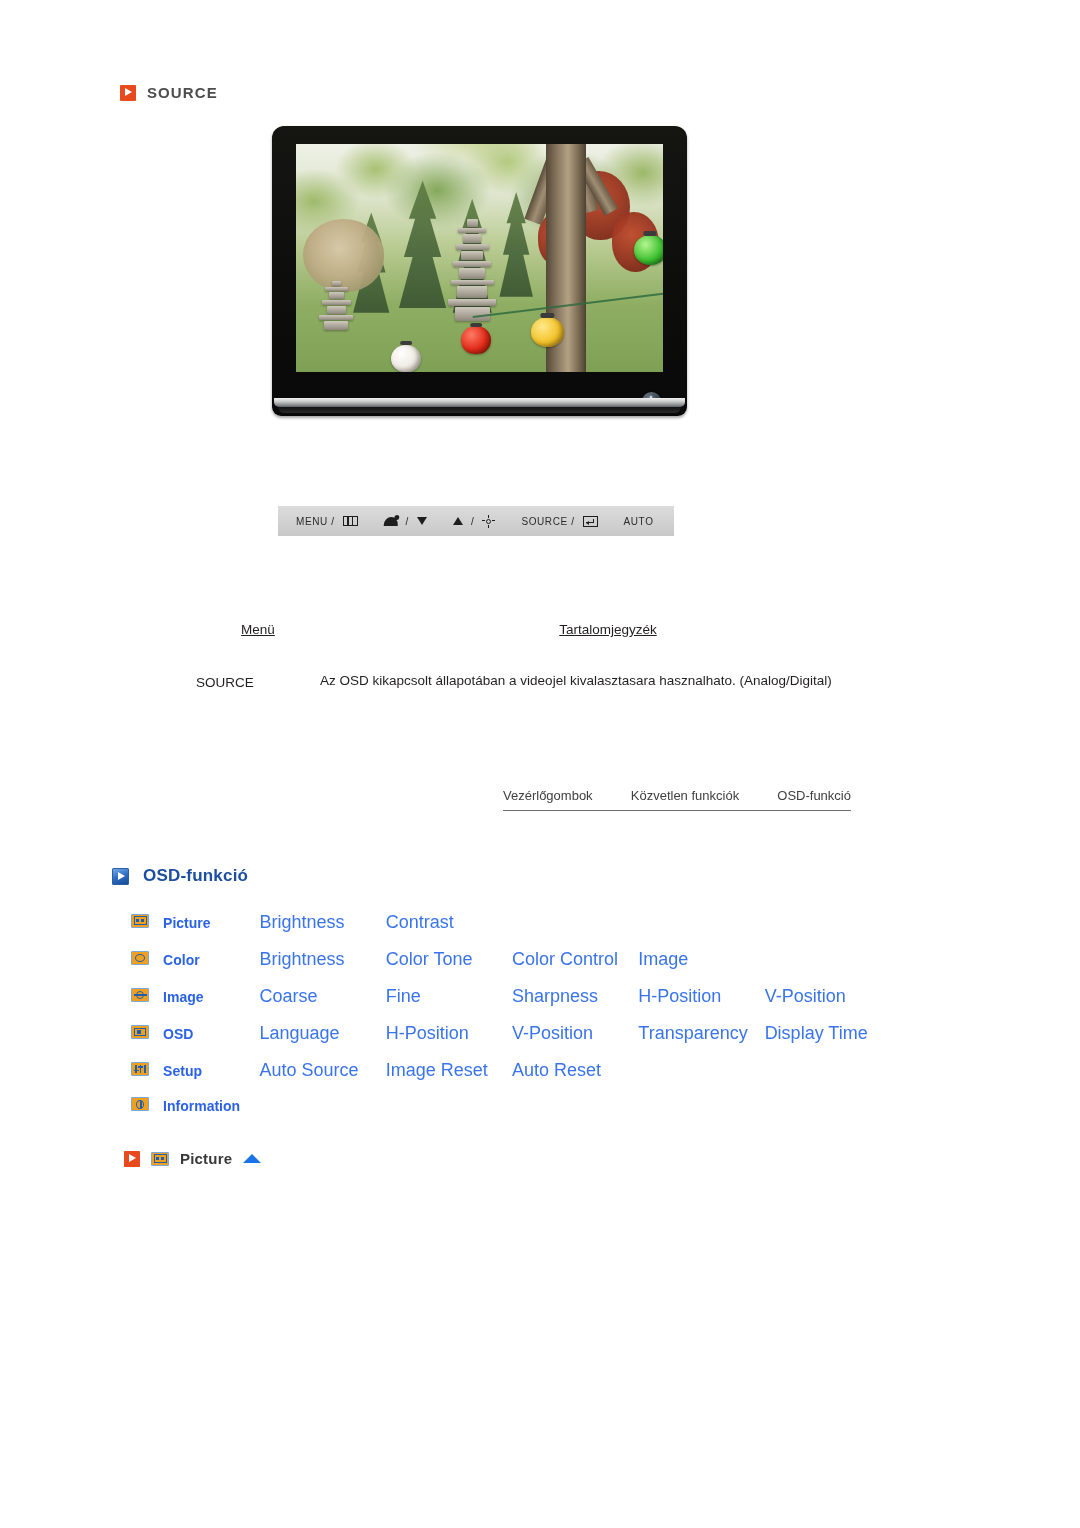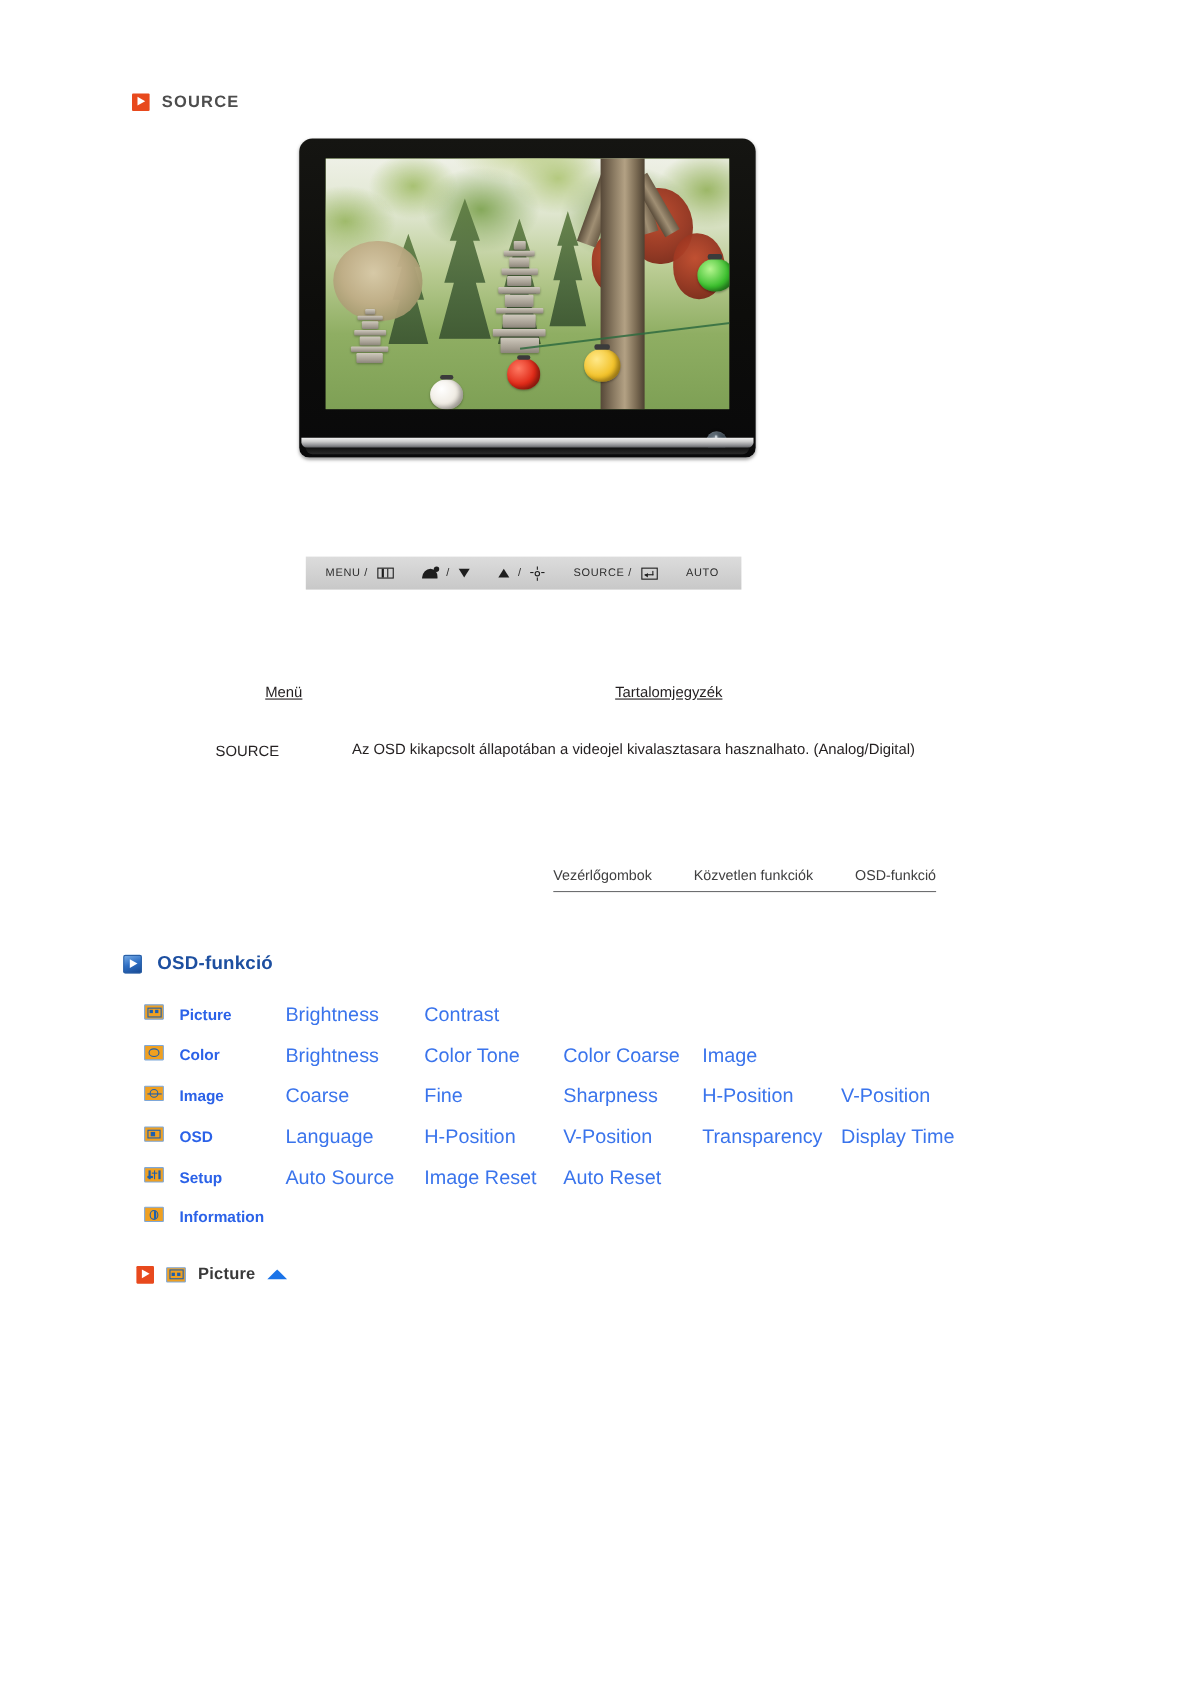--- a/index.html
+++ b/index.html
@@ -642,21 +642,21 @@
 
     <tr>
       <td class="cat-icon">
         <span class="osd-icon ic-color"><i class="a"></i></span>
       </td>
       <td class="cat-name">
         <span class="cat-label">Color</span>
       </td>
       <td class="item"><a class="item-link">Brightness</a></td>
       <td class="item"><a class="item-link">Color Tone</a></td>
-      <td class="item"><a class="item-link">Color Coarse</a></td>
+      <td class="item"><a class="item-link">Color Control</a></td>
       <td class="item"><a class="item-link">Image</a></td>
       <td class="item"></td>
     </tr>
 
     <tr>
       <td class="cat-icon">
         <span class="osd-icon ic-image"><i class="a"></i><i class="b"></i></span>
       </td>
       <td class="cat-name">
         <span class="cat-label">Image</span>

